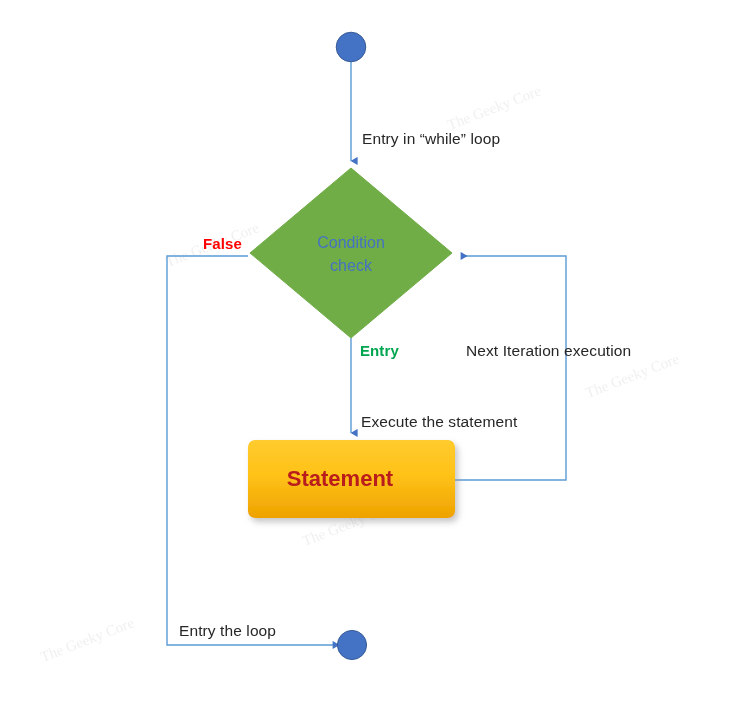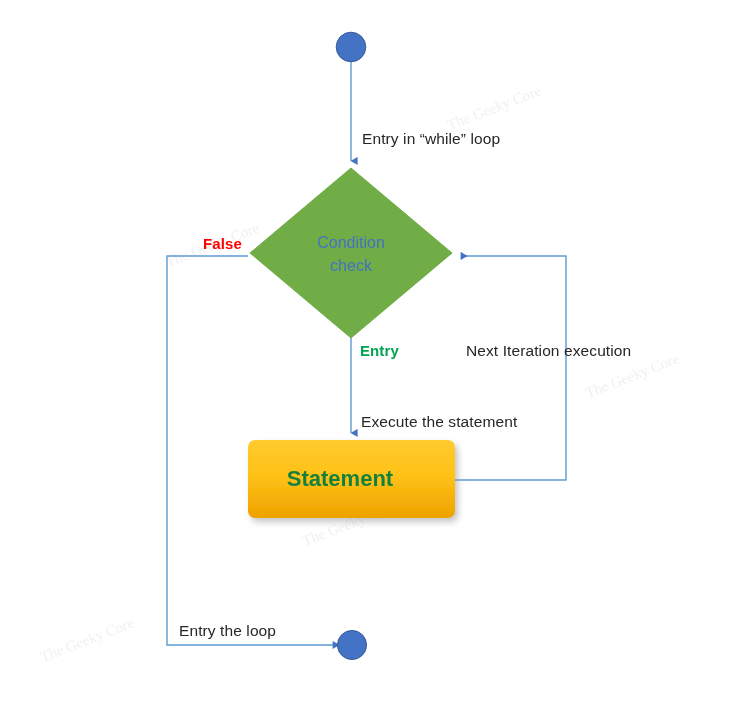--- a/index.html
+++ b/index.html
@@ -50,21 +50,21 @@
     font-size: 16px;
     line-height: 1.42;
     color: #4472C4;
   }
   #statement-text {
     left: 248px;
     top: 466px;
     width: 184px;
     font-size: 22px;
     font-weight: bold;
-    color: #15803d;
+    color: #b91c1c;
   }
   .wm {
     position: absolute;
     color: #F0F0F0;
     font-family: "Liberation Serif", serif;
     font-size: 15px;
     white-space: nowrap;
     transform: rotate(-21deg);
     transform-origin: left top;
     user-select: none;

